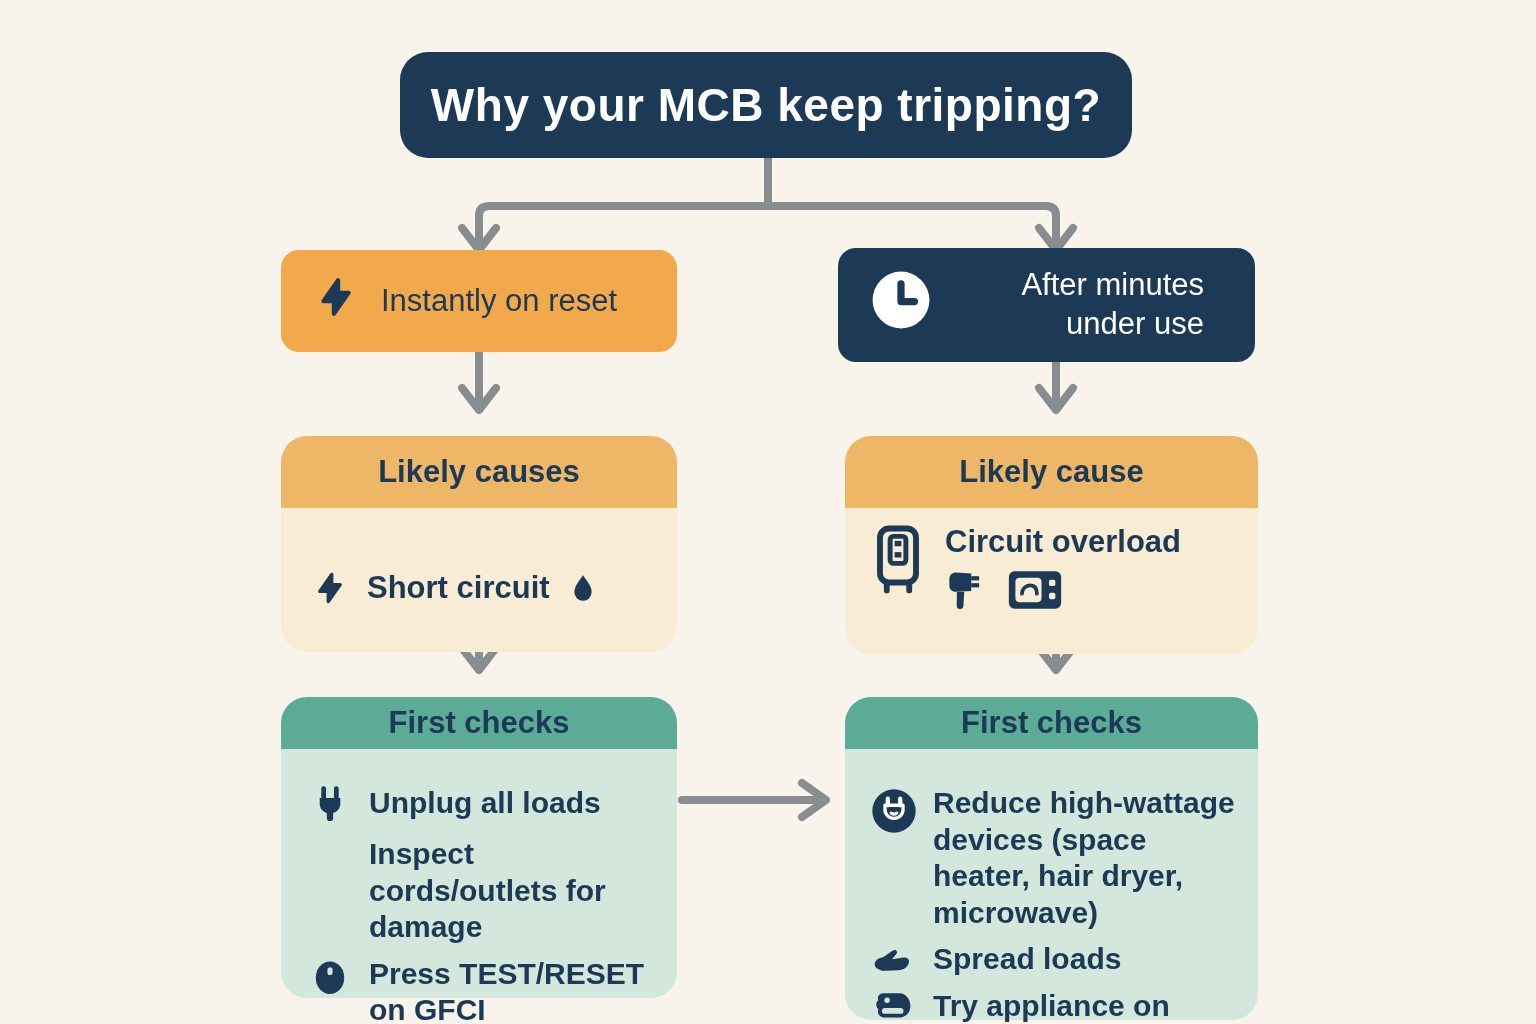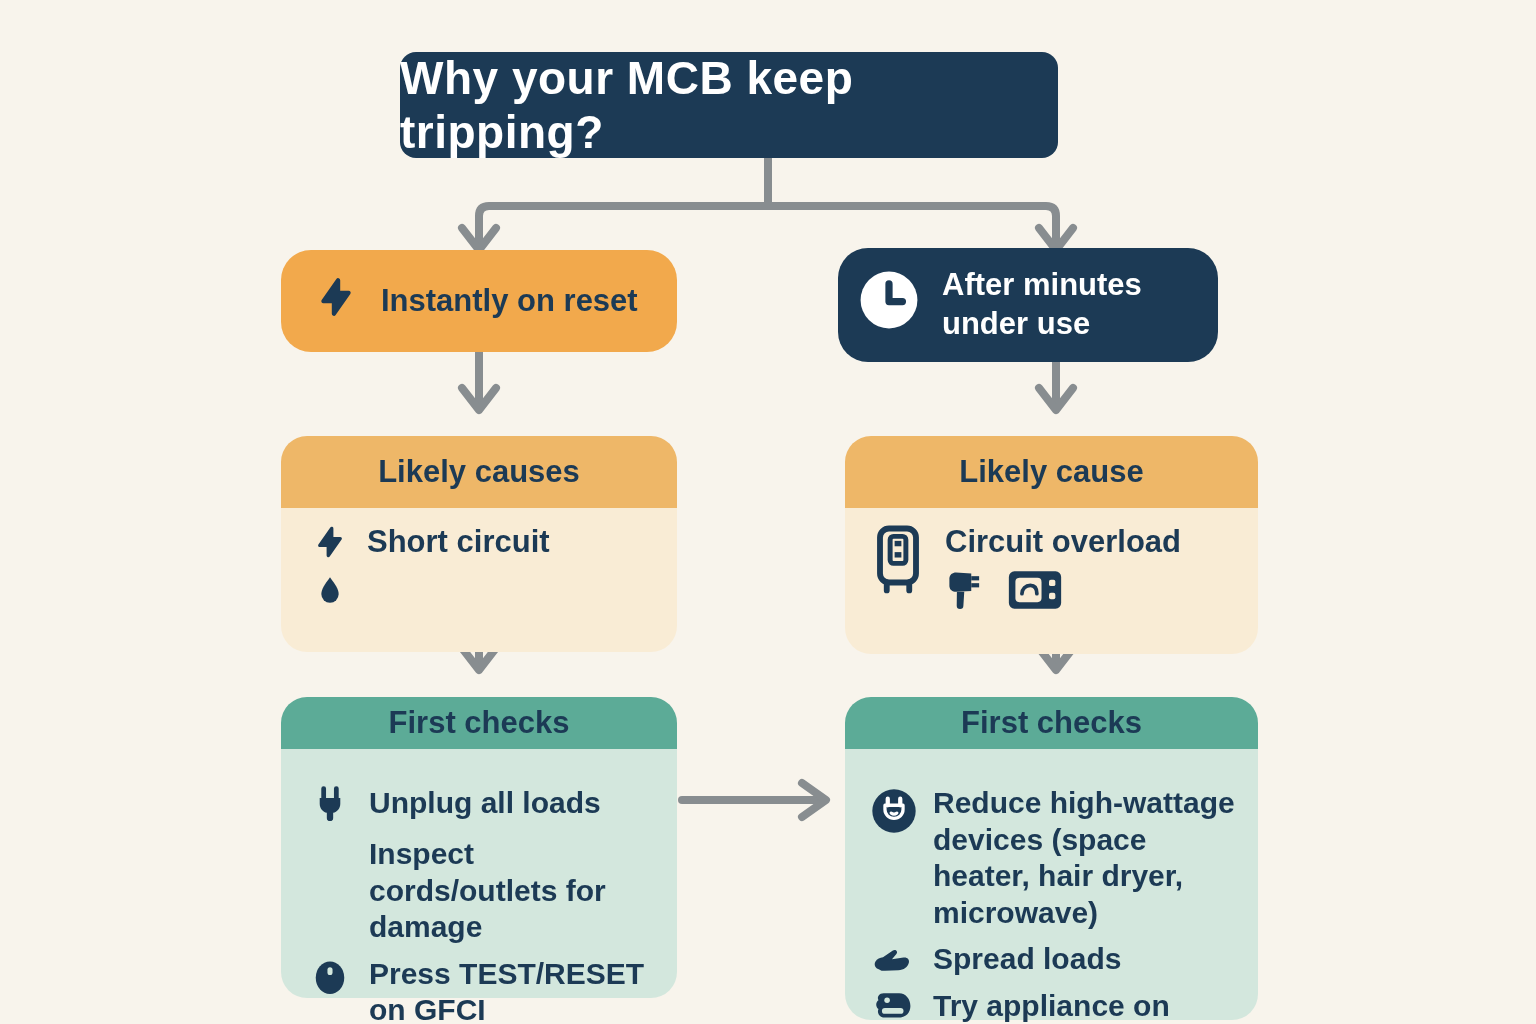--- a/index.html
+++ b/index.html
@@ -9,43 +9,44 @@
   }
   .canvas{
     position:relative;
     width:1536px;height:1024px;
     background:#f8f4ec;
     overflow:hidden;
   }
   .connectors{position:absolute;top:0;left:0;z-index:0;}
 
   .title-box{
-    position:absolute;left:400px;top:52px;width:658px;height:106px;
-    background:#1c3a55;border-radius:16px;
+    position:absolute;left:400px;top:52px;width:732px;height:106px;
+    background:#1c3a55;border-radius:28px;
     display:flex;align-items:center;justify-content:center;
     z-index:2;
   }
   .title-box span{
     color:#ffffff;font-size:46px;font-weight:700;letter-spacing:.5px;
   }
 
   .branch{
-    position:absolute;z-index:2;border-radius:30px;
+    position:absolute;z-index:2;border-radius:18px;
     display:flex;align-items:center;
-    font-weight:700;
+    font-weight:400;
+    text-align:right;
   }
   .branch-left{
     left:281px;top:250px;width:396px;height:102px;
     background:#f2a94c;color:#1c3a55;font-size:31px;
     padding-left:34px;gap:24px;box-sizing:border-box;
   }
   .branch-right{
-    left:838px;top:248px;width:380px;height:114px;
+    left:838px;top:248px;width:417px;height:114px;
     background:#1c3a55;color:#ffffff;font-size:31px;line-height:1.25;
-    padding-left:20px;gap:22px;box-sizing:border-box;
+    padding-left:32px;gap:22px;box-sizing:border-box;
   }
   .branch-right .label{max-width:250px;}
 
   .card{position:absolute;z-index:2;border-radius:26px;}
   .card-header{
     display:flex;align-items:center;justify-content:center;
     font-size:31px;font-weight:700;color:#1c3a55;
     border-radius:26px 26px 0 0;
     margin-top:24px;
   }
@@ -53,21 +54,21 @@
   .card-header.teal{background:#5cab97;height:52px;}
   .card-body{
     border-radius:0 0 26px 26px;box-sizing:border-box;
     color:#1c3a55;font-weight:700;
   }
   .card-body.cream{background:#f9ecd5;}
   .card-body.lteal{background:#d3e7dd;}
 
   .likely-left-body{
     height:144px;padding:16px 26px 0 30px;
-    display:flex;flex-direction:column;gap:14px;
+    display:flex;flex-direction:row;gap:14px;
   }
   .likely-item{display:flex;align-items:center;gap:18px;font-size:31px;}
   .likely-item .icn{width:38px;flex:0 0 38px;display:flex;justify-content:center;}
 
   .likely-right-body{
     height:146px;padding:16px 22px 0 26px;
     display:flex;gap:20px;align-items:flex-start;
   }
   .overload-col{display:flex;flex-direction:column;gap:8px;}
   .overload-col .txt{font-size:31px;}

